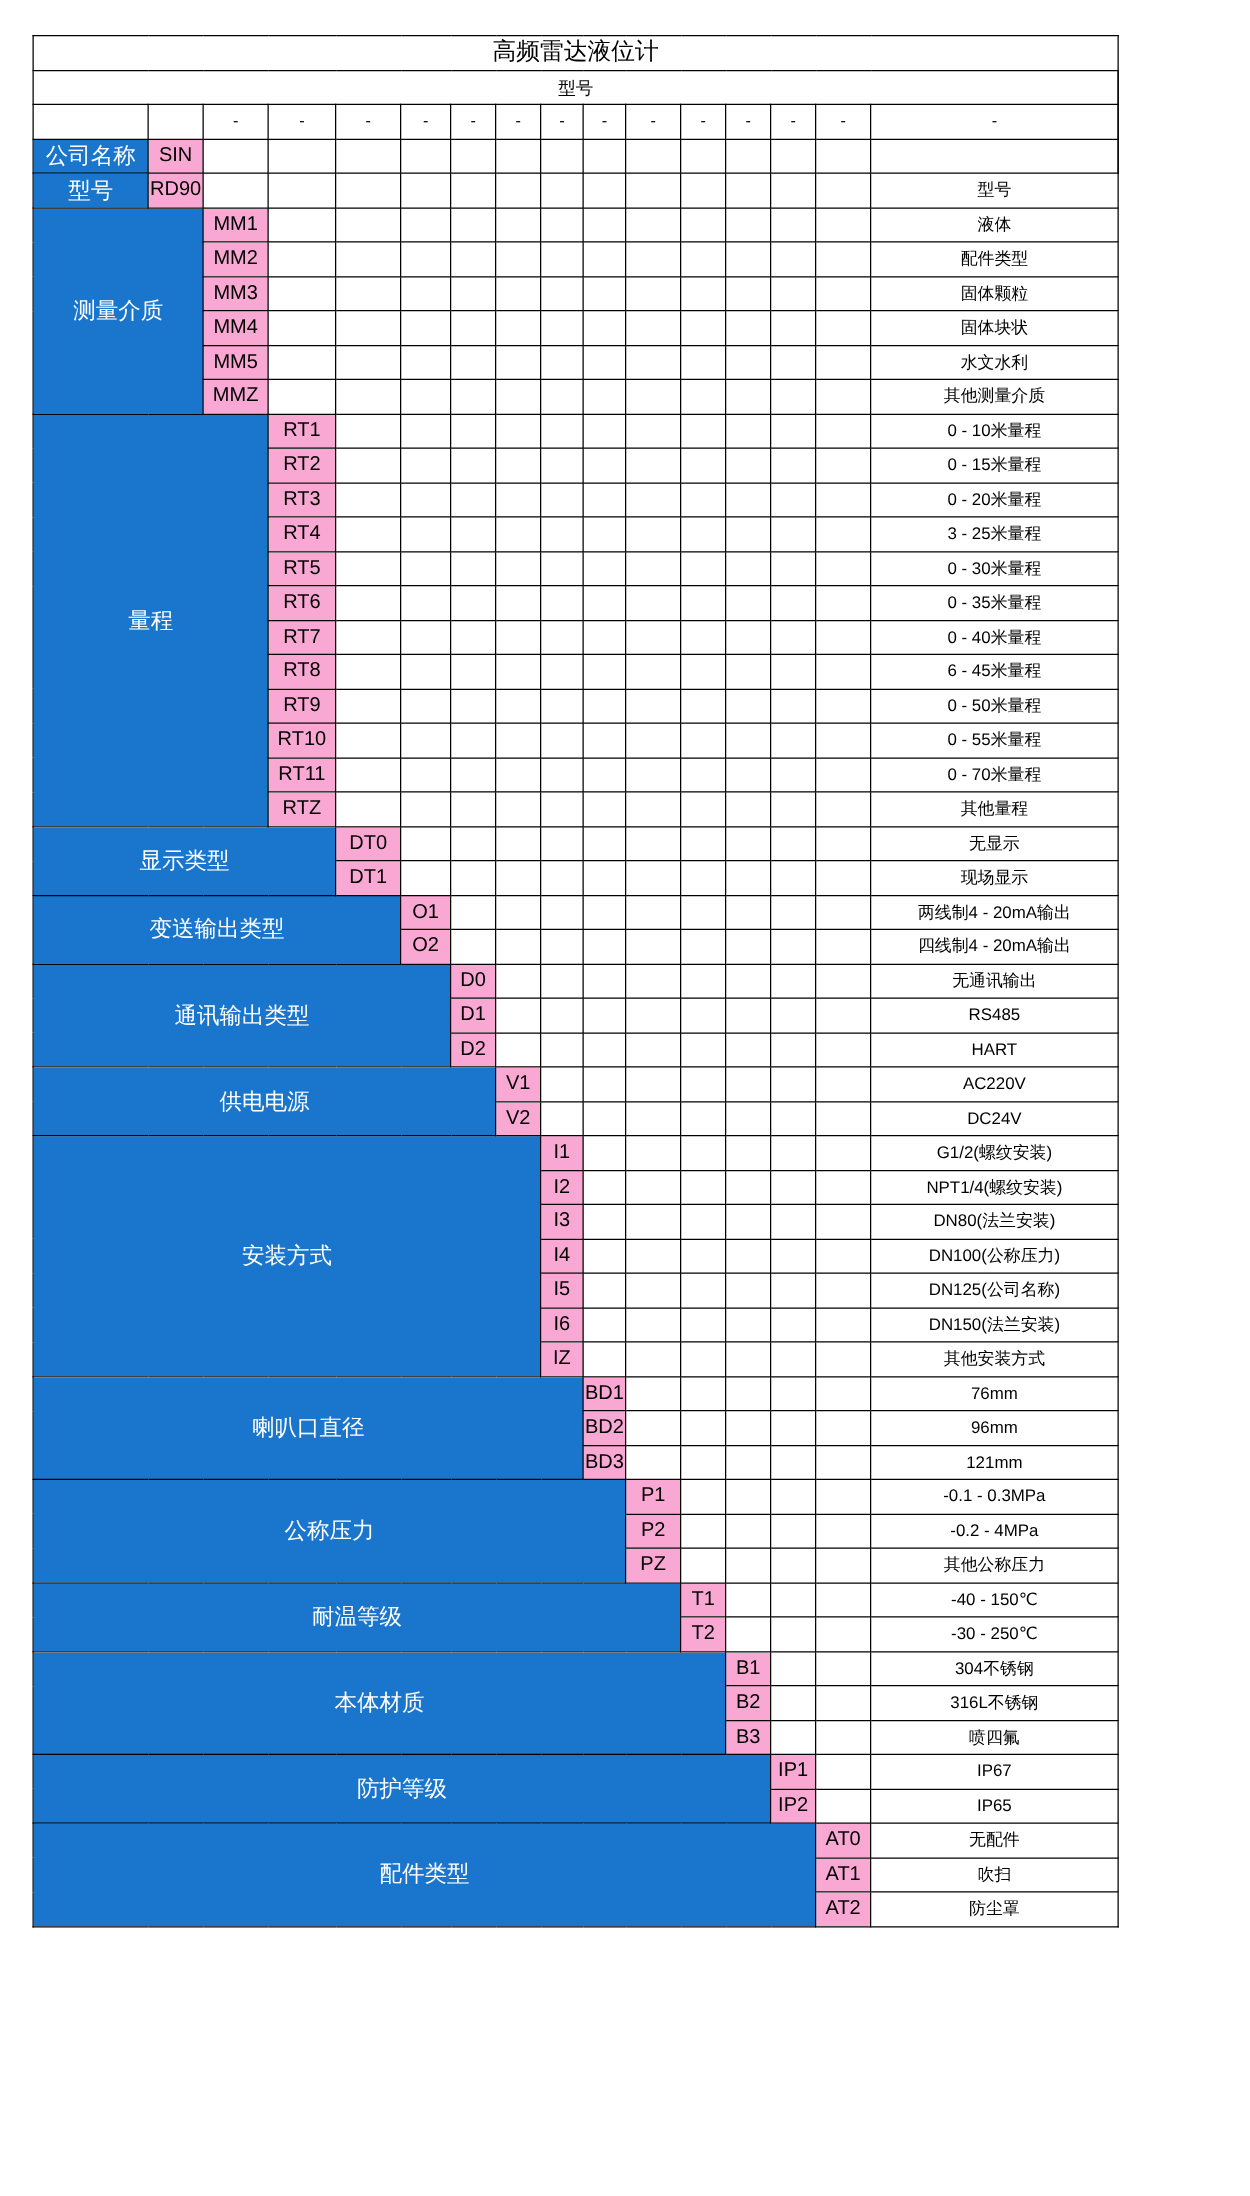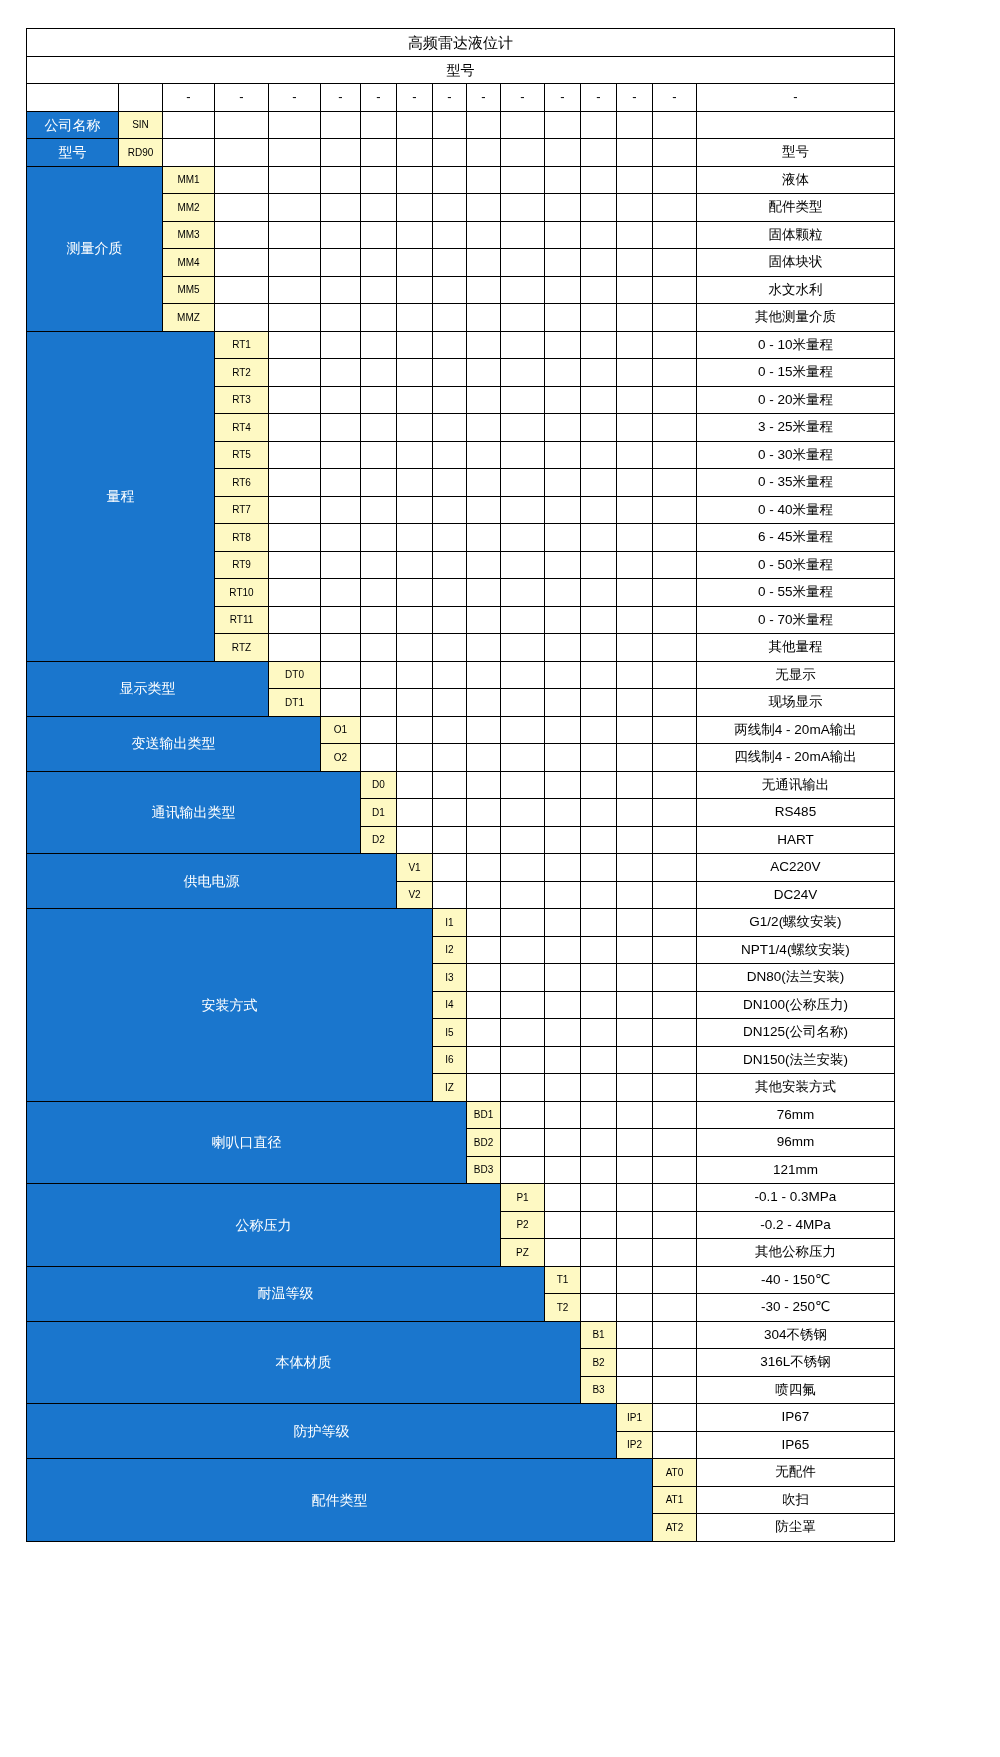--- a/index.html
+++ b/index.html
@@ -32,44 +32,44 @@
     line-height: 1.15;
     overflow: hidden;
     white-space: nowrap;
   }
   td.blue {
     background: #1a76cd;
     color: #ffffff;
     font-weight: normal;
   }
   td.title {
-    font-size: 15px;
+    font-size: 19px;
     height: 34px;
   }
   td.sub-title {
     font-size: 14px;
     height: 28px;
   }
   td.desc {
     font-size: 13.5px;
     background: #ffffff;
     color: #000000;
   }
   td.code {
-    font-size: 10px;
-    background: #fef9c3;
+    font-size: 16px;
+    background: #f9a8d4;
     color: #000000;
   }
   td.dash {
     font-size: 13px;
     background: #ffffff;
     color: #000000;
   }
   td.group {
-    font-size: 14px;
+    font-size: 18px;
   }
   td.empty {
     background: #ffffff;
   }
   td.desc-head {
     font-size: 15px;
   }
 </style>
 </head>
 <body>

